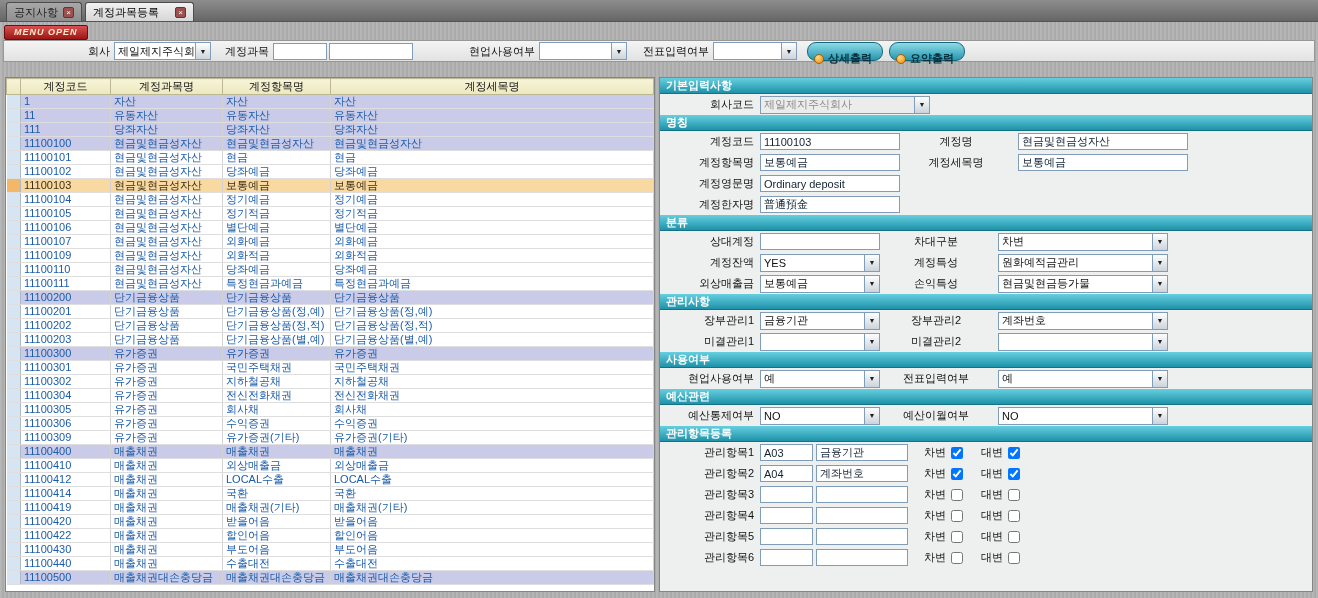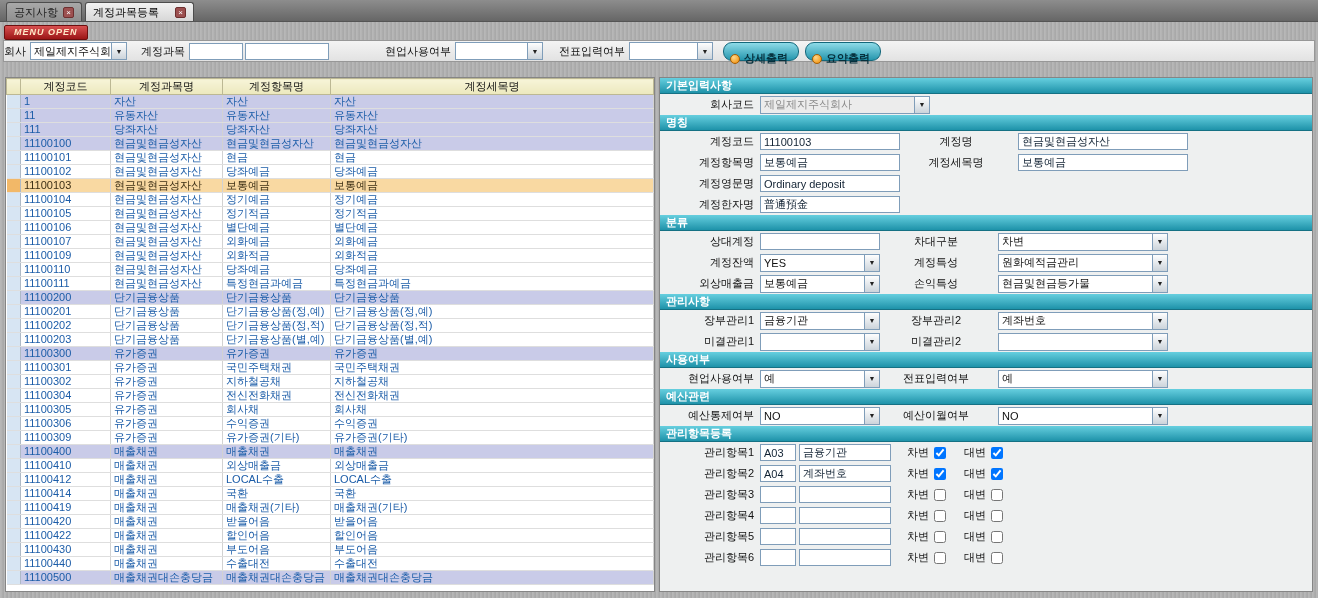--- a/index.html
+++ b/index.html
@@ -28,27 +28,27 @@
   
   .menubtn { position:absolute; top:25px; left:4px;
     background:linear-gradient(#d85050,#9c1616); color:#ffe9c8; font-weight:bold;
     font-style:italic; font-size:9px; letter-spacing:1px; padding:1px 9px 2px 9px;
     border:1px solid #6d0e0e; border-radius:2px; }
   
   .toolbar { position:absolute; top:40px; left:3px; right:3px; height:22px;
     background:linear-gradient(#f4f4f4,#e2e2e2); border:1px solid #979797;
     display:flex; align-items:center; }
   .tlabel { color:#111; }
-  .ml84{} .ml56{margin-left:56px} .ml14{margin-left:14px}
+  .ml84{margin-left:84px} .ml56{margin-left:56px} .ml14{margin-left:14px}
   .ml10{margin-left:10px} .ml6{margin-left:6px} .ml4{margin-left:4px}
   .ml3{margin-left:3px} .ml2{margin-left:2px} .ml16{margin-left:16px}
   .tin { height:17px; border:1px solid #7f9db9; background:#fff; font-size:11px;
     padding:0 3px; font-family:inherit; color:#123; }
   .w54{width:54px} .w84{width:84px} .w88{width:88px} .w97{width:97px}
-  .w140{width:140px} .w150{width:120px} .w170{width:170px} .w52{width:36px} .w92{width:92px}
+  .w140{width:140px} .w150{width:120px} .w170{width:170px} .w52{width:53px} .w92{width:92px}
   .dropdown { display:inline-flex; align-items:stretch; height:18px;
     border:1px solid #7f9db9; background:#fff; }
   .ddtext { flex:1; padding:0 3px; display:flex; align-items:center;
     white-space:nowrap; overflow:hidden; }
   .ddarrow { width:15px; background:linear-gradient(#fefefe,#ccd4db);
     border-left:1px solid #7f9db9; display:flex; align-items:center;
     justify-content:center; font-size:7px; color:#222; }
   .dropdown.disabled { background:#ececec; }
   .dropdown.disabled .ddtext { color:#8a8a8a; }
   .tbtn { display:flex; align-items:center; gap:4px; height:17px;

